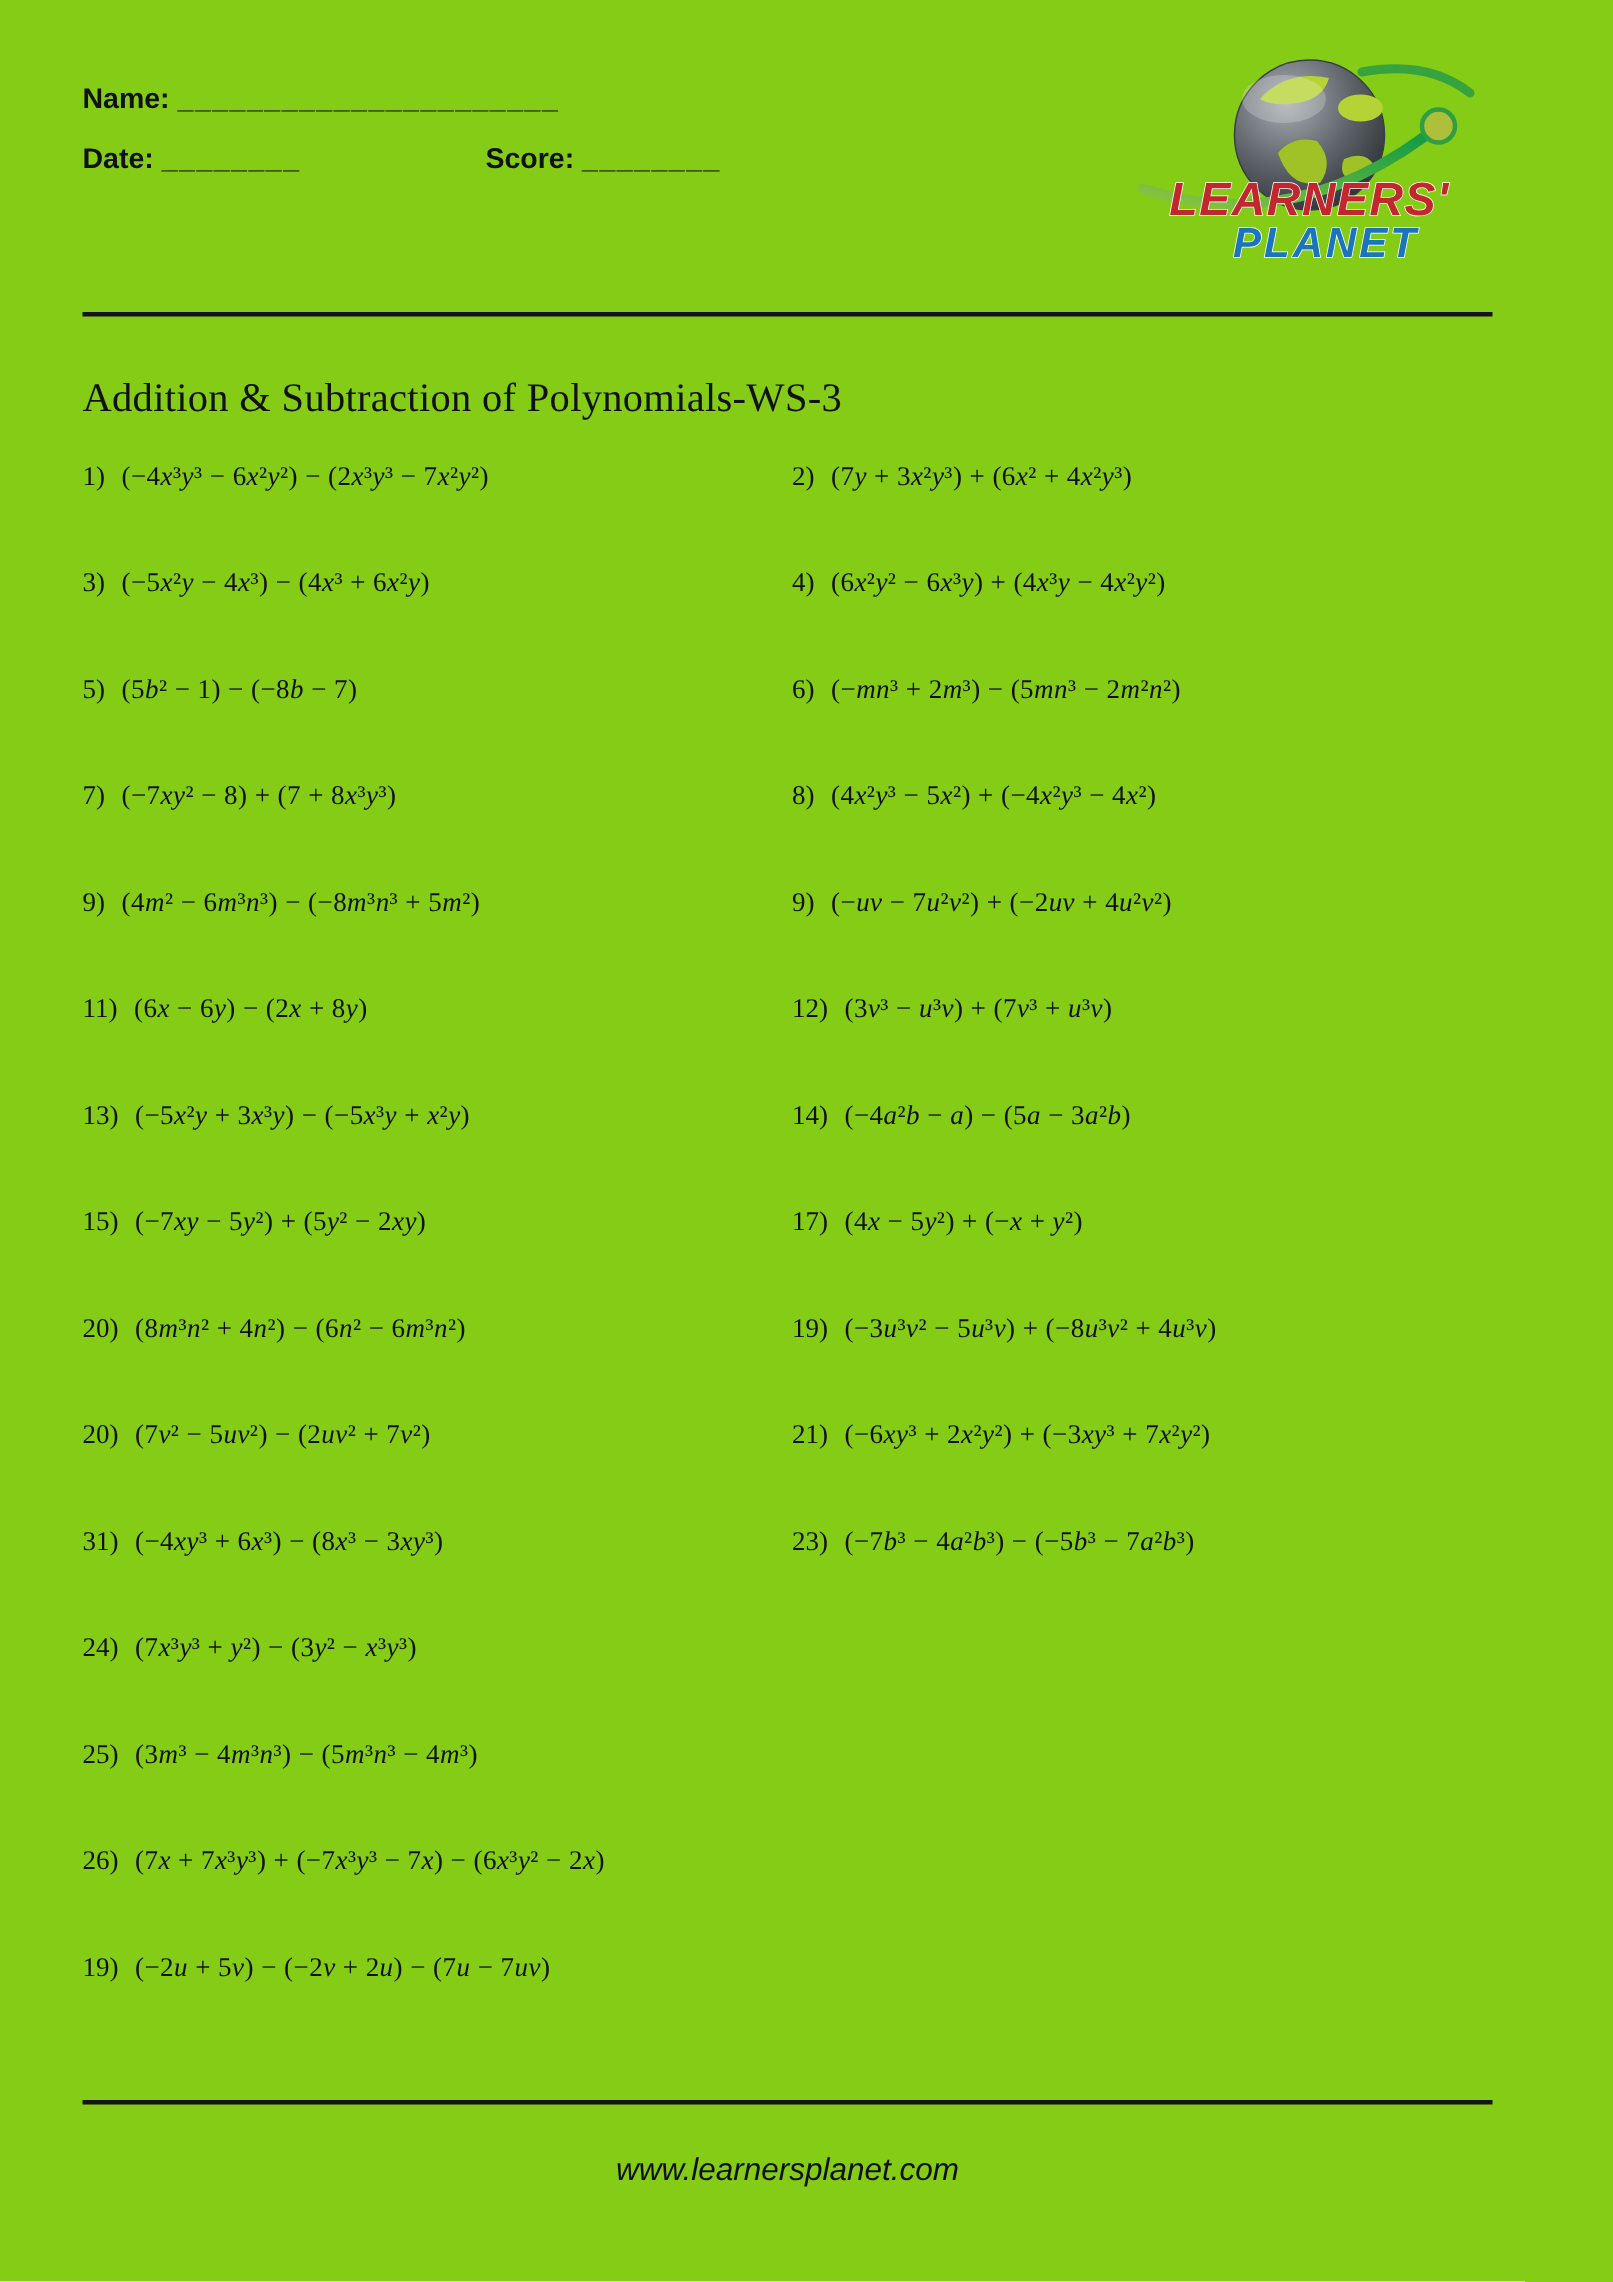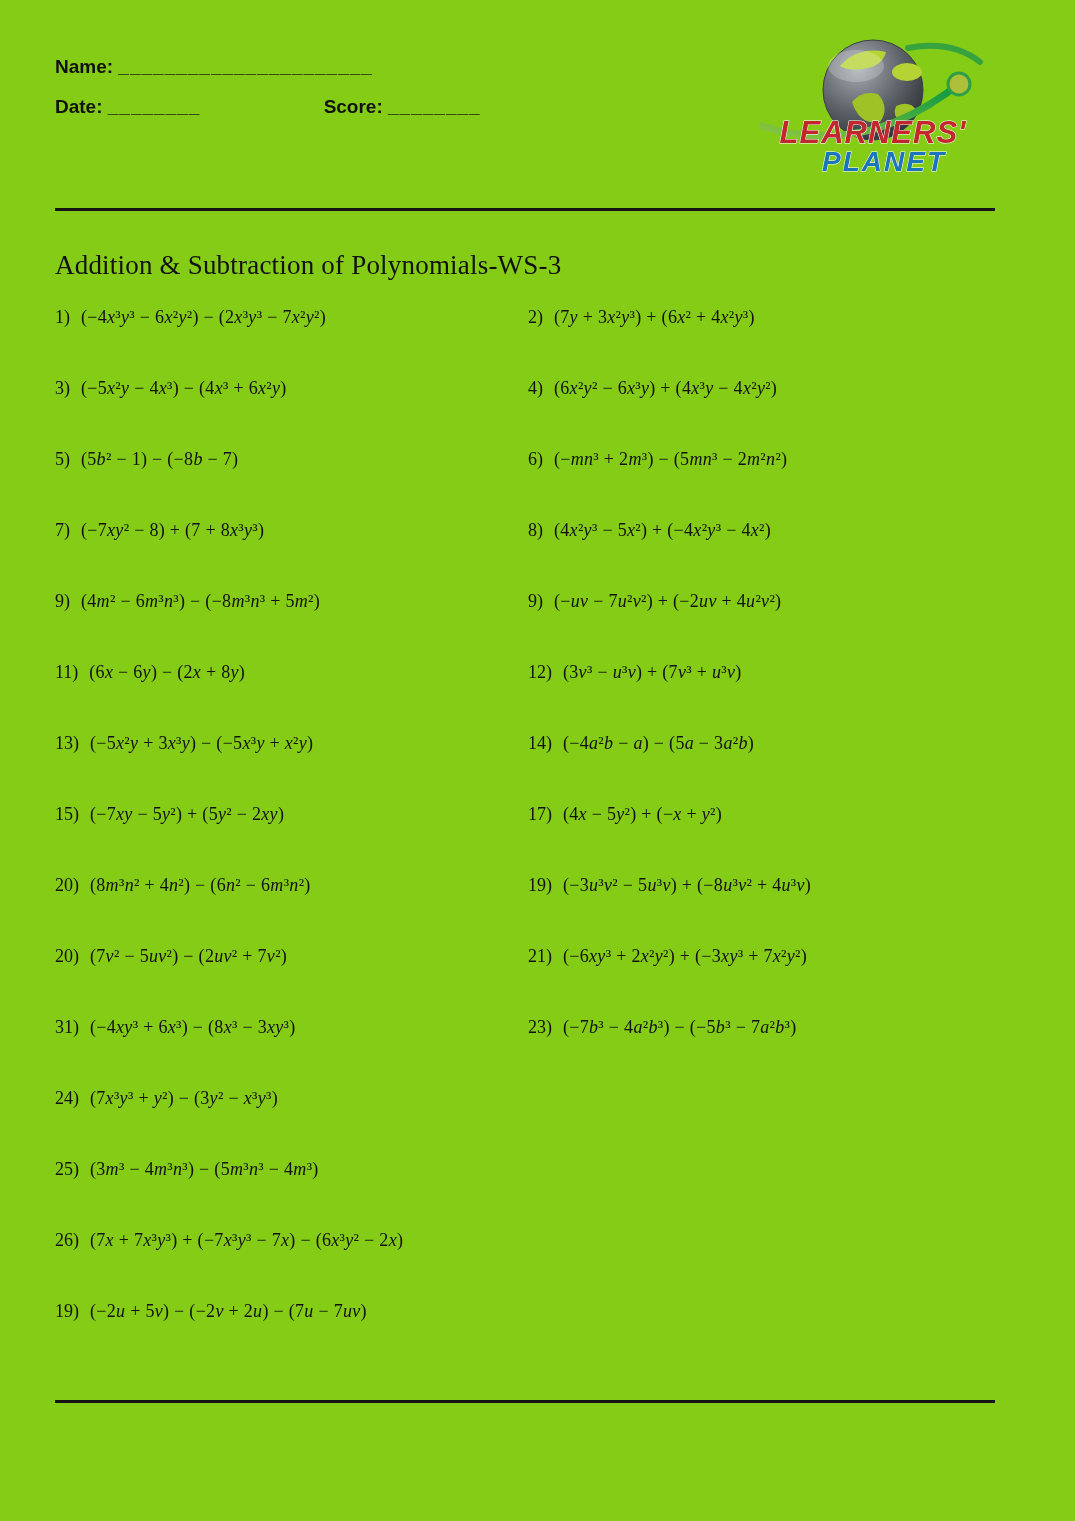--- a/index.html
+++ b/index.html
@@ -109,14 +109,18 @@
       <div class="problem"><span class="pnum">31)</span><span class="pexpr">(−4<i>xy</i>³ + 6<i>x</i>³) − (8<i>x</i>³ − 3<i>xy</i>³)</span></div>
       <div class="problem"><span class="pnum">23)</span><span class="pexpr">(−7<i>b</i>³ − 4<i>a</i>²<i>b</i>³) − (−5<i>b</i>³ − 7<i>a</i>²<i>b</i>³)</span></div>
       <div class="problem"><span class="pnum">24)</span><span class="pexpr">(7<i>x</i>³<i>y</i>³ + <i>y</i>²) − (3<i>y</i>² − <i>x</i>³<i>y</i>³)</span></div>
       <div class="problem wide"><span class="pnum">25)</span><span class="pexpr">(3<i>m</i>³ − 4<i>m</i>³<i>n</i>³) − (5<i>m</i>³<i>n</i>³ − 4<i>m</i>³)</span></div>
       <div class="problem wide"><span class="pnum">26)</span><span class="pexpr">(7<i>x</i> + 7<i>x</i>³<i>y</i>³) + (−7<i>x</i>³<i>y</i>³ − 7<i>x</i>) − (6<i>x</i>³<i>y</i>² − 2<i>x</i>)</span></div>
       <div class="problem wide"><span class="pnum">19)</span><span class="pexpr">(−2<i>u</i> + 5<i>v</i>) − (−2<i>v</i> + 2<i>u</i>) − (7<i>u</i> − 7<i>uv</i>)</span></div>
     </div>
 
   <hr class="rule footer-rule">
 
+  <div class="footer">
+    <div class="website">www.learnersplanet.com</div>
+
+  </div>
 
 </div>
 
 </body></html>

